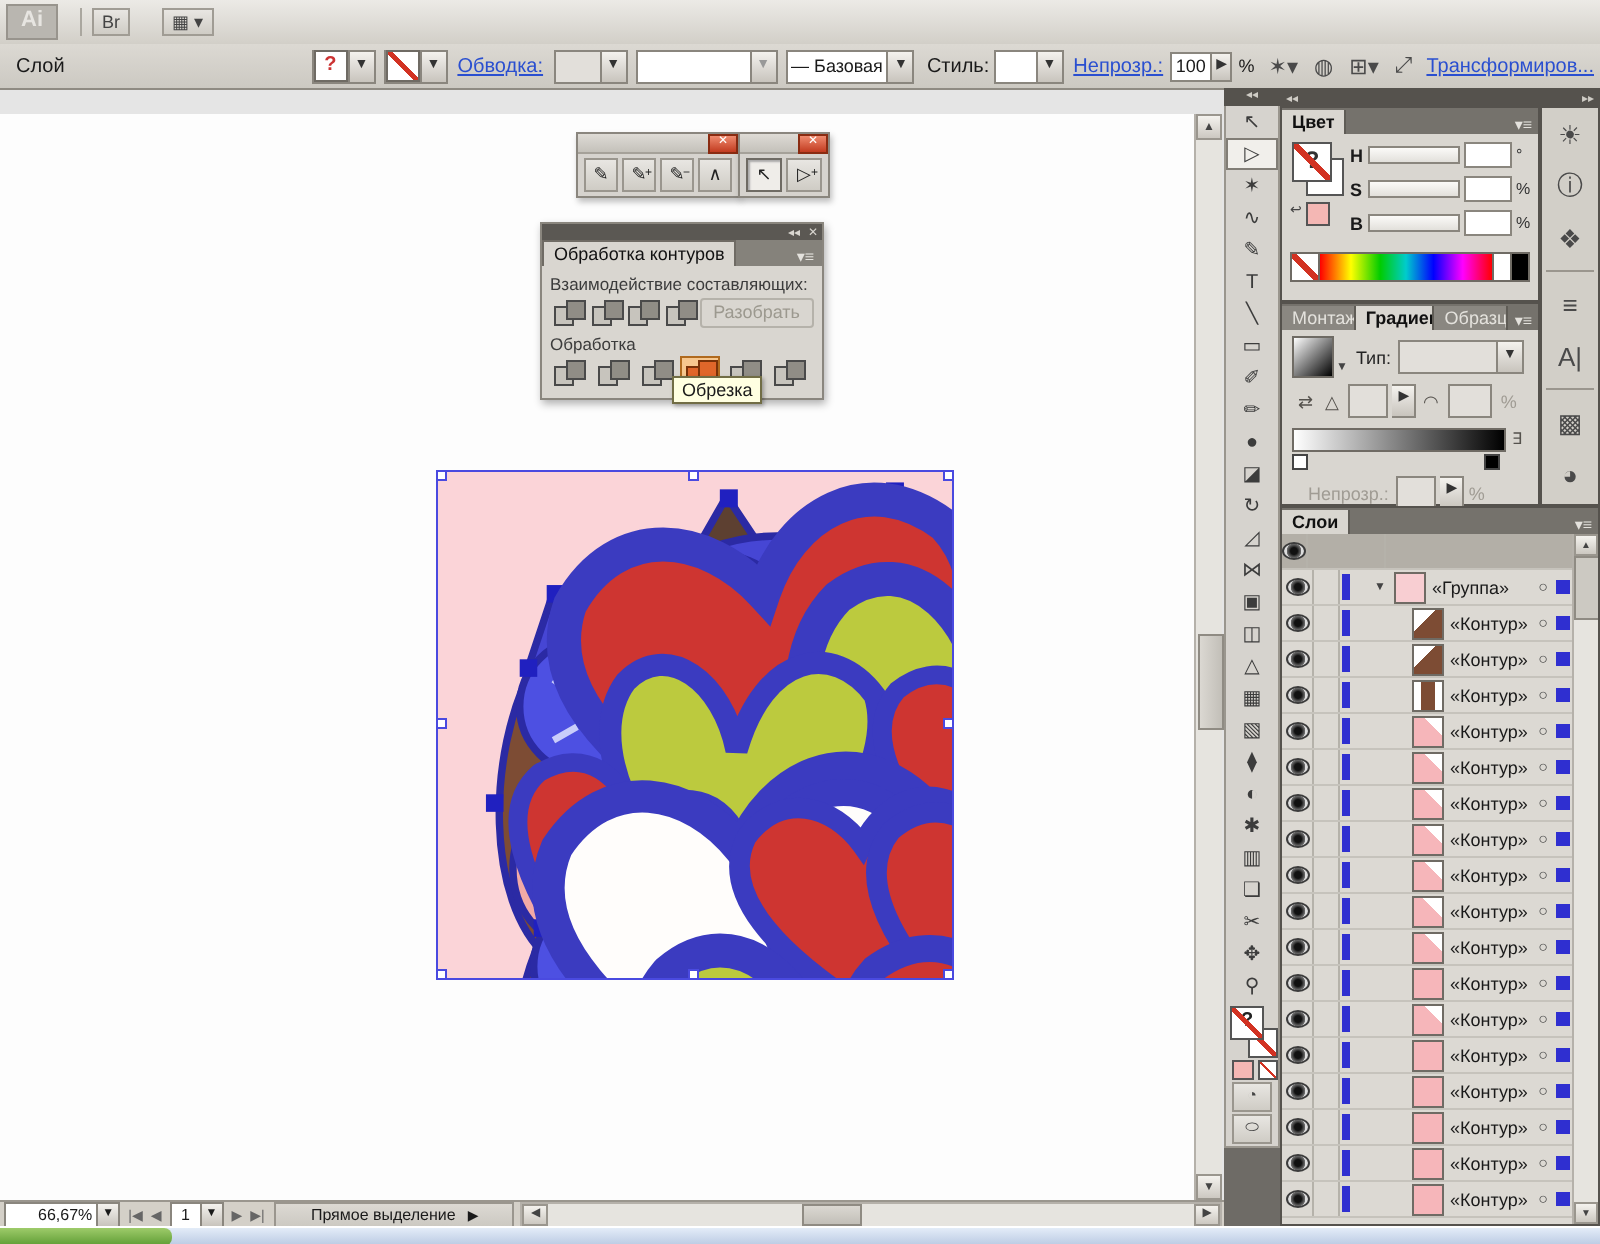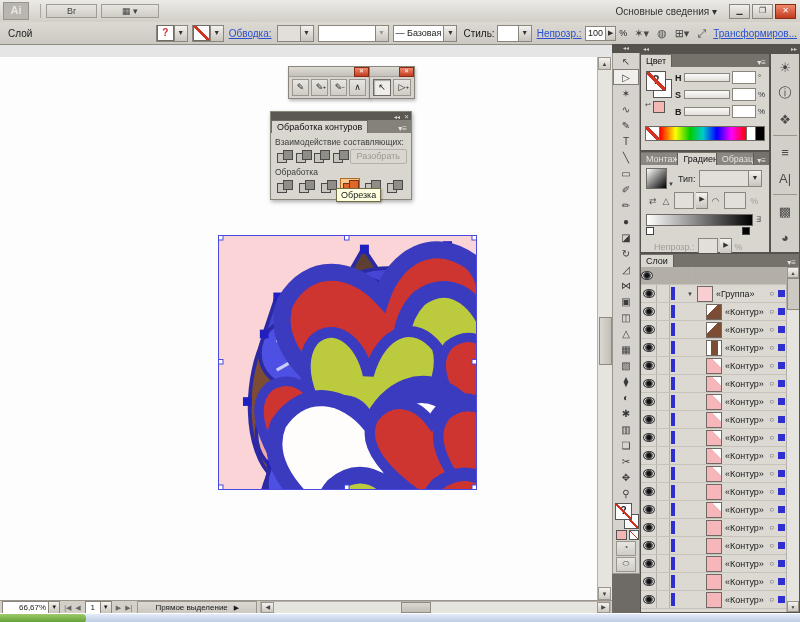--- a/index.html
+++ b/index.html
@@ -7,21 +7,21 @@
        font-family:"Liberation Sans",sans-serif;color:#1a1a1a;-webkit-font-smoothing:antialiased;}
   
   #titlebar{position:absolute;left:0;top:0;width:800px;height:22px;
     background:linear-gradient(#eceae6,#d2cfc8);border-bottom:1px solid #b3afa8;
     display:flex;align-items:center;}
   #ai-logo{width:24px;height:16px;margin:0 6px 0 3px;background:#b9b6b0;border:1px solid #98948d;
     color:#e7e5e1;font-weight:bold;font-size:11px;text-align:center;line-height:15px;}
   .menu-item{font-size:11px;padding:0 7px;height:18px;line-height:18px;cursor:default;white-space:nowrap;}
   .tb-sep{width:1px;height:14px;background:#aaa79f;margin:0 5px;}
   .tb-chip{font-size:9px;border:1px solid #a09c94;background:linear-gradient(#e8e6e2,#cfccc5);
-    padding:1px 20px;margin-right:4px;color:#444;}
+    padding:1px 4px;margin-right:16px;color:#444;}
   #tb-right{margin-left:auto;display:flex;align-items:center;}
   #workspace-btn{font-size:10px;color:#333;margin-right:10px;white-space:nowrap;}
   .win-btn{width:19px;height:13px;border:1px solid #8b877f;background:linear-gradient(#f2f0ec,#ccc8c1);
     font-size:8px;line-height:12px;text-align:center;color:#333;margin-left:2px;}
   .win-btn.close{background:linear-gradient(#ef8a6e,#c23b20);border-color:#8a2c12;color:#fff;margin-right:4px;}
   
   #controlbar{position:absolute;left:0;top:22px;width:800px;height:22px;background:linear-gradient(#dcd9d3,#ccc9c2);
     border-bottom:1px solid #8f8b83;display:flex;align-items:center;font-size:10px;}
   .cb-gap{width:148px;}
   .combo{display:inline-flex;align-items:center;height:15px;background:#fff;border:1px solid #8a867e;margin:0 2px;}
@@ -110,21 +110,21 @@
   .mchip{width:9px;height:8px;border:1px solid #555;}
   .tool-mode{width:18px;height:13px;margin:1px auto;border:1px solid #9a968e;background:linear-gradient(#e8e6e2,#cfccc5);
     font-size:8px;text-align:center;line-height:12px;color:#444;}
   
   #panels{position:absolute;left:640px;top:44px;width:160px;height:569px;background:#6e6b66;}
   #pn-collapse{height:9px;background:#55524d;color:#cfccc5;font-size:6px;display:flex;justify-content:space-between;
     align-items:center;padding:0 3px;}
   .ptabs{display:flex;background:#75726c;height:13px;align-items:flex-end;}
   .ptab{font-size:9px;padding:1px 5px;color:#e4e2dd;background:#8a8781;border-right:1px solid #5f5c56;white-space:nowrap;
     overflow:hidden;max-width:52px;}
-  .ptab.active{background:#d9d6d0;color:#111;font-weight:normal;}
+  .ptab.active{background:#d9d6d0;color:#111;font-weight:bold;}
   .pmenu{margin-left:auto;color:#e4e2dd;font-size:8px;padding:0 3px;}
   #panel-color{position:absolute;left:0;top:9px;width:130px;height:98px;background:#d9d6d0;border:1px solid #55524d;box-sizing:border-box;}
   #color-body{display:flex;padding:3px 4px;}
   #color-chips{position:relative;width:30px;height:44px;}
   .cc{position:absolute;border:1px solid #555;background:#fff;}
   #cc-stroke{left:8px;top:9px;width:17px;height:17px;}
   #cc-fill{left:1px;top:1px;width:18px;height:18px;color:#333;font-weight:bold;font-size:12px;text-align:center;line-height:17px;}
   #cc-last{left:8px;top:31px;width:10px;height:10px;background:#f4b7b4;border:1px solid #555;position:absolute;}
   #cc-arrow{position:absolute;left:0;top:31px;font-size:7px;color:#444;}
   #color-sliders{flex:1;}
@@ -187,26 +187,20 @@
 </head>
 <body>
 
 <div id="app">
 
   <div id="titlebar">
     <div id="ai-logo">Ai</div>
     <div class="tb-sep"></div>
     <span class="tb-chip">Br</span>
     <span class="tb-chip">▦ ▾</span>
-    <div id="tb-right">
-      <span id="workspace-btn">Основные сведения ▾</span>
-      <span class="win-btn">▁</span>
-      <span class="win-btn">❐</span>
-      <span class="win-btn close">✕</span>
-    </div>
   </div>
 
   <div id="controlbar">
     <span style="font-size:10px;margin-left:8px;">Слой</span>
     <span class="cb-gap"></span>
     <span class="combo">
       <span class="swatch" style="color:#c33;font-weight:bold;font-size:10px;text-align:center;line-height:13px;">?</span>
         <span class="carr">▼</span>
     </span>
     <span class="combo">

